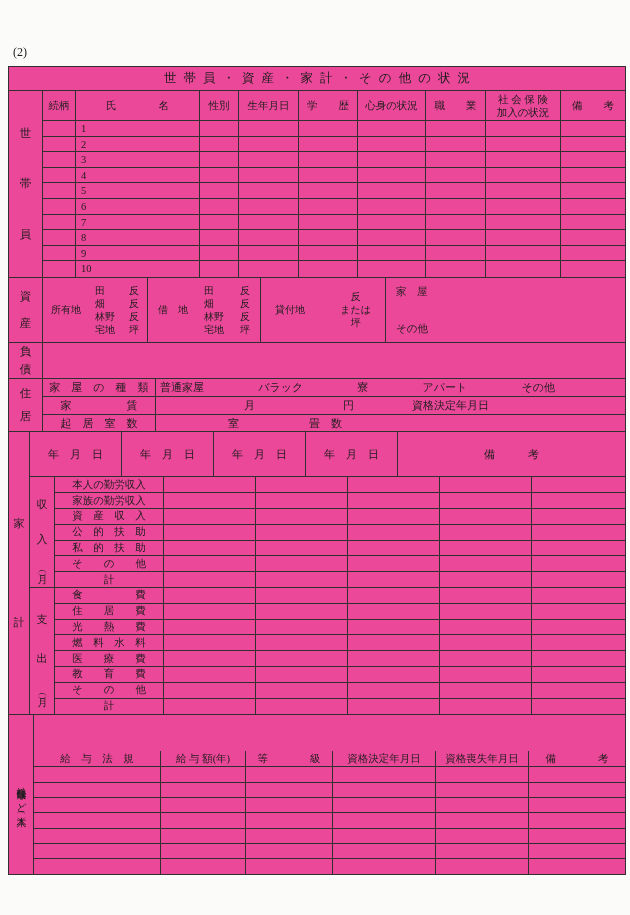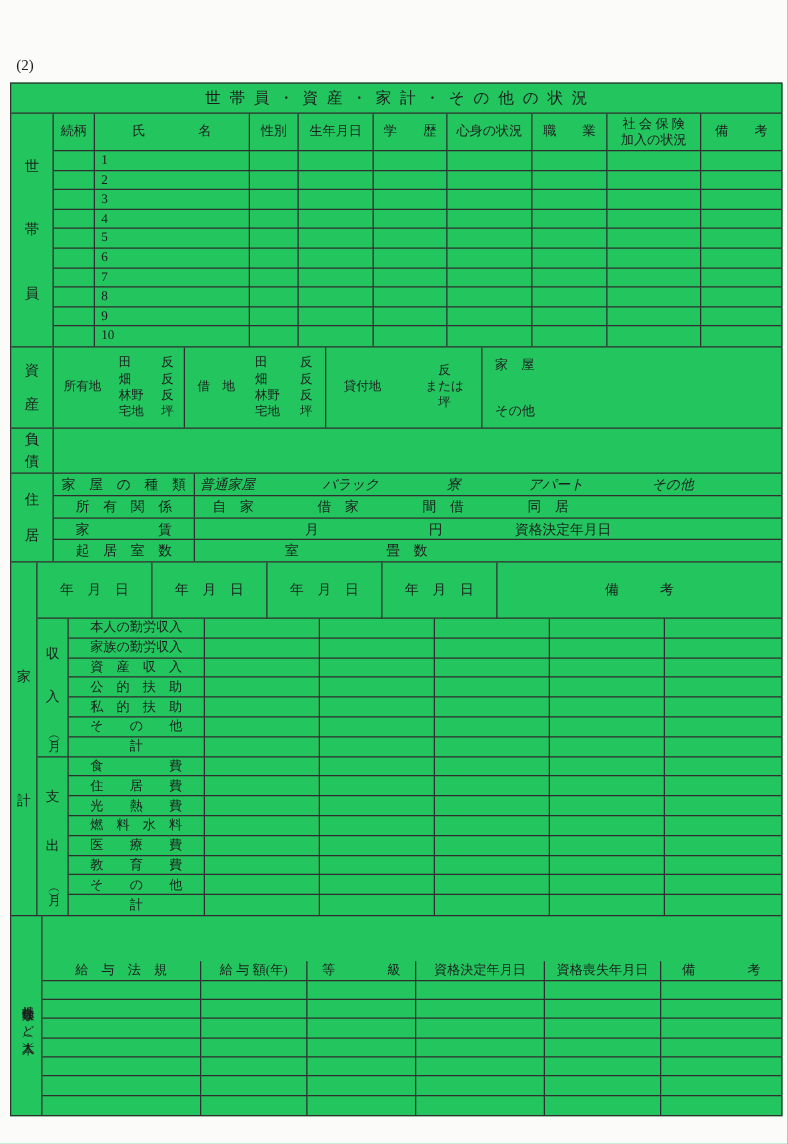--- a/index.html
+++ b/index.html
@@ -1,21 +1,21 @@
 <!DOCTYPE html>
 <html><head>
 <meta charset="utf-8">
 <style>
   :root { --ln:#2f2f2f; }
   * { margin:0; padding:0; box-sizing:border-box; }
   html,body { width:630px; height:915px; }
   body { background:#fbfbf9; color:#1d1d1d; position:relative;
          font-family:"Liberation Serif","DejaVu Serif",serif; }
   .page-label { position:absolute; left:13px; top:45px; font-size:12px; }
-  .form { position:absolute; left:8px; top:66px; width:618px; border:1.5px solid var(--ln); background:#22c55e; }
+  .form { position:absolute; left:8px; top:66px; width:618px; border:1.5px solid var(--ln); background:#ec4899; }
   .sec { display:flex; }
   .sec + .sec { border-top:1px solid var(--ln); }
 
   
   .title-row { height:23px; display:flex; align-items:center; justify-content:center;
                font-size:12.5px; letter-spacing:7px; padding-left:7px; }
 
   
   .vcol { width:34px; min-width:34px; border-right:1px solid var(--ln);
           display:flex; flex-direction:column; justify-content:space-evenly; align-items:center;
@@ -57,21 +57,21 @@
   
   .dcell { flex:1; height:35px; }
 
   
   .hrows { flex:1; display:flex; flex-direction:column; }
   .hrow { display:flex; height:17.5px; }
   .hrow + .hrow { border-top:1px solid var(--ln); }
   .hlabel { width:113px; min-width:113px; border-right:1px solid var(--ln);
             display:flex; align-items:center; justify-content:center; font-size:11px; }
   .hcontent { flex:1; display:flex; align-items:center; font-size:11px; }
-  .ho1 { justify-content:space-between; padding:0 70px 0 4px;font-style:italic; }
+  .ho1 { justify-content:space-between; padding:0 70px 0 4px; }
   .ho2 { justify-content:space-between; padding:0 170px 0 14px; }
   .m88 { margin-left:88px; } .m58 { margin-left:58px; } .m72 { margin-left:72px; } .m70 { margin-left:70px; }
 
   
   .bwrap { flex:1; display:flex; flex-direction:column; }
   .bhead { display:flex; height:45px; }
   .bhead > div { border-right:1px solid var(--ln); border-bottom:1px solid var(--ln); }
   .bcorner { width:134px; min-width:134px; position:relative; }
   .bcorner svg { position:absolute; inset:0; width:100%; height:100%; }
   .ctop { position:absolute; top:2px; right:6px; font-size:10.5px; }
@@ -296,29 +296,20 @@
         <div class="hlabel">家　屋　の　種　類</div>
         <div class="hcontent ho1">
           <span>普通家屋</span>
           <span>バラック</span>
           <span>寮</span>
           <span>アパート</span>
           <span>その他</span>
         </div>
       </div>
       <div class="hrow">
-        <div class="hlabel">所　有　関　係</div>
-        <div class="hcontent ho2">
-          <span>自　家</span>
-          <span>借　家</span>
-          <span>間　借</span>
-          <span>同　居</span>
-        </div>
-      </div>
-      <div class="hrow">
         <div class="hlabel">家　　　　　賃</div>
         <div class="hcontent">
           <span class="m88">月</span>
           <span class="m88">円</span>
           <span class="m58">資格決定年月日</span>
         </div>
       </div>
       <div class="hrow">
         <div class="hlabel">起　居　室　数</div>
         <div class="hcontent">

